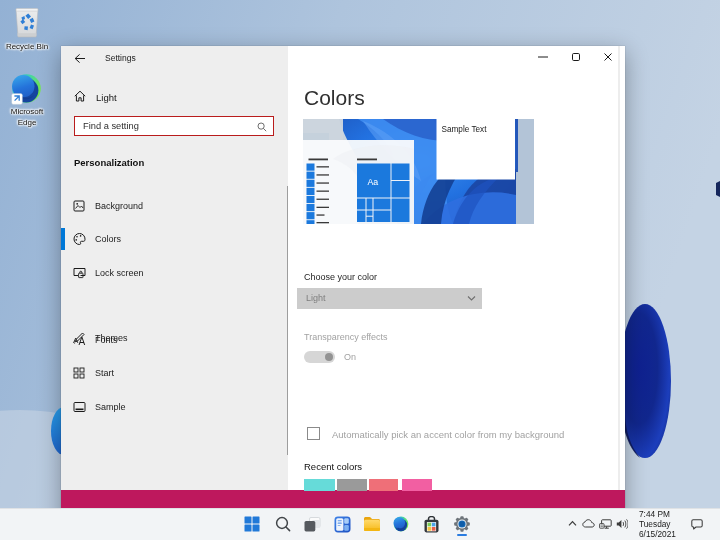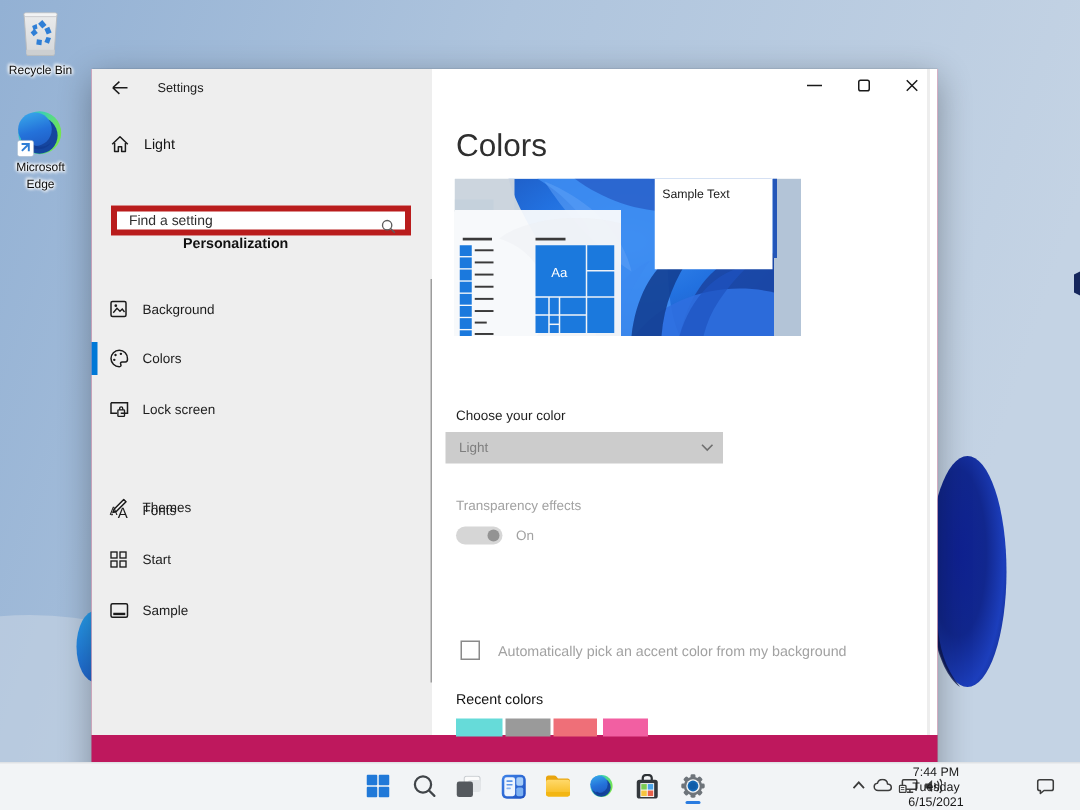--- a/index.html
+++ b/index.html
@@ -137,29 +137,29 @@
     <div class="abs" style="left:44px; top:7px; font-size:8.5px; color:#1b1b1b;">Settings</div>
 
     <div class="abs" id="homerow" style="left:0; top:39px; width:227px; height:23px;">
       <svg class="abs" style="left:13px; top:5px;" width="12" height="12" viewBox="0 0 12 12">
         <path d="M0.8 6.2 L6 1.2 L11.2 6.2" stroke="#1b1b1b" stroke-width="1" fill="none" stroke-linejoin="round"></path>
         <path d="M2.4 5.4 V11 H4.9 V7.8 H7.1 V11 H9.6 V5.4" stroke="#1b1b1b" stroke-width="1" fill="none" stroke-linejoin="round"></path>
       </svg>
       <div class="abs" style="left:35px; top:50%; transform:translateY(-50%); font-size:9.5px; color:#141414;">Light</div>
     </div>
 
-    <div class="abs" style="left:13px; top:91px; width:200px; height:20px; background:#fff; border:4px solid #b91c1c;">
+    <div class="abs" style="left:13px; top:70px; width:200px; height:20px; background:#fff; border:1px solid #b91c1c;">
       <div class="abs" style="left:8px; top:50%; transform:translateY(-50%); font-size:9.3px; color:#2e2e2e;">Find a setting</div>
       <svg class="abs" style="right:6px; top:5px;" width="10" height="10" viewBox="0 0 10 10">
         <circle cx="4.1" cy="4.1" r="3.1" stroke="#5c5c5c" stroke-width="0.9" fill="none"></circle>
         <path d="M6.4 6.4 L9.2 9.2" stroke="#5c5c5c" stroke-width="0.9"></path>
       </svg>
     </div>
 
-    <div class="abs" style="left:13px; top:111px; font-size:9.5px; font-weight:bold; color:#111;margin-left:48px;">Personalization</div>
+    <div class="abs" style="left:13px; top:111px; font-size:9.5px; font-weight:bold; color:#111;">Personalization</div>
 
     <div class="navrow" style="top:147.5px;">
       <svg class="navico" width="12" height="12" viewBox="0 0 12 12">
         <rect x="1" y="1" width="10" height="10" rx="1" stroke="#1b1b1b" stroke-width="1" fill="none"></rect>
         <path d="M2.5 8.5 L5 5.5 L7 7.5 L8.5 6 L10 8" stroke="#1b1b1b" stroke-width="0.9" fill="none"></path>
         <circle cx="4.2" cy="3.8" r="0.9" fill="#1b1b1b"></circle>
       </svg>
       <div class="navtext">Background</div>
     </div>
     <div class="navrow" style="top:181px;">
@@ -423,17 +423,17 @@
     <rect x="2.6" y="0.8" width="9.6" height="6.4" rx="0.8" stroke="#3c3c3c" stroke-width="1" fill="none"></rect>
     <path d="M5.6 9.2 H9.8" stroke="#3c3c3c" stroke-width="1"></path>
     <path d="M7.6 7.4 V9" stroke="#3c3c3c" stroke-width="1"></path>
     <rect x="0.6" y="4.6" width="4.4" height="4.6" rx="0.6" fill="#f2f4f6" stroke="#3c3c3c" stroke-width="0.9"></rect>
     <path d="M1.6 6 H3.9 M1.6 7.4 H3.9" stroke="#3c3c3c" stroke-width="0.6"></path>
   </svg>
   <svg class="abs" style="left:616px; top:10px;" width="12" height="10" viewBox="0 0 12 10">
     <path d="M0.8 3.4 H2.8 L5.4 1 V9 L2.8 6.6 H0.8 Z" fill="#3c3c3c"></path>
     <path d="M7 3 C7.7 3.8 7.7 6.2 7 7 M8.8 1.6 C10.2 3 10.2 7 8.8 8.4 M10.5 0.4 C12.6 2.4 12.6 7.6 10.5 9.6" stroke="#3c3c3c" stroke-width="0.9" fill="none"></path>
   </svg>
-  <div class="abs" style="left:596px; top:-0.5px; width:56px; text-align:center; font-size:8.3px; line-height:10.3px; color:#1a1a1a;">7:44 PM<br>Tuesday<br>6/15/2021</div>
+  <div class="abs" style="left:639px; top:-0.5px; width:56px; font-size:8.3px; line-height:10.3px; color:#1a1a1a;">7:44 PM<br>Tuesday<br>6/15/2021</div>
   <svg class="abs" style="left:691px; top:10px;" width="12" height="11" viewBox="0 0 12 11">
     <path d="M2.2 0.8 H9.8 C10.6 0.8 11.2 1.4 11.2 2.2 V6.6 C11.2 7.4 10.6 8 9.8 8 H5 L2.6 10 V8 H2.2 C1.4 8 0.8 7.4 0.8 6.6 V2.2 C0.8 1.4 1.4 0.8 2.2 0.8 Z" stroke="#3c3c3c" stroke-width="1.05" fill="none" stroke-linejoin="round"></path>
   </svg>
 </div>
 
 </body></html>

